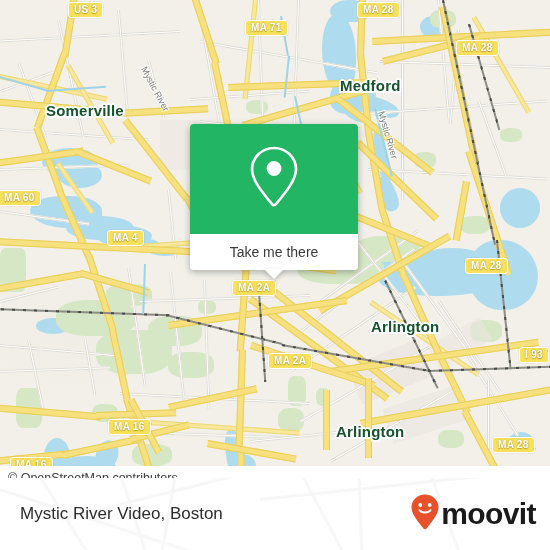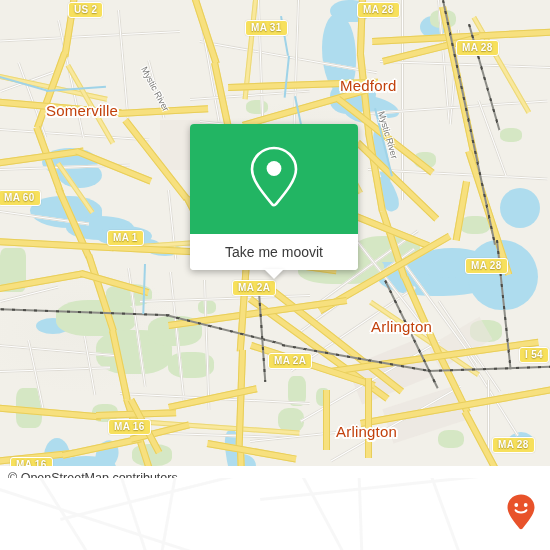--- a/index.html
+++ b/index.html
@@ -35,24 +35,24 @@
   .rd-minor { background: #FFFFFF; border-top: 1px solid #DFDCD4; border-bottom: 1px solid #DFDCD4; height: 3px; }
   .rail     { background: #8C8C86; height: 2px; }
   .rail::after{
     content:""; position:absolute; left:0; top:0; width:100%; height:100%;
     background: repeating-linear-gradient(90deg,#4C4C48 0 3px, transparent 3px 11px);
   }
   .stream { background:#9FD3E8; height:2px; position:absolute; }
 
   
   .place-label {
-    position: absolute; color: #c2410c; white-space: nowrap;
+    position: absolute; color: #14532d; white-space: nowrap;
     text-shadow: -1.5px -1.5px 0 #fff, 1.5px -1.5px 0 #fff, -1.5px 1.5px 0 #fff,
                   1.5px 1.5px 0 #fff, 0 2px 0 #fff, 0 -2px 0 #fff, 2px 0 0 #fff, -2px 0 0 #fff;
-    font-weight: 400; letter-spacing: .2px;
+    font-weight: 700; letter-spacing: .2px;
   }
   .river-label {
     position:absolute; color:#7A7A78; font-size:9px; white-space:nowrap;
     text-shadow:-1px -1px 0 #fff,1px -1px 0 #fff,-1px 1px 0 #fff,1px 1px 0 #fff;
   }
 
   
   .shield {
     position: absolute; background: #F7E05C; border: 1.5px solid #FFFFFF;
     border-radius: 3px; color: #FFFFFF; font-weight: bold; font-size: 10px;
@@ -321,45 +321,45 @@
     <div class="stream" style="left:376px;top:108px;width:70px;transform:rotate(76deg);transform-origin:0 0;"></div>
 
     <div class="river-label" style="left:148px;top:65px;transform:rotate(62deg);transform-origin:0 0;">Mystic River</div>
     <div class="river-label" style="left:386px;top:110px;transform:rotate(74deg);transform-origin:0 0;">Mystic River</div>
 
     <div class="place-label" style="left:46px;top:102px;font-size:15px;">Somerville</div>
     <div class="place-label" style="left:340px;top:77px;font-size:15px;">Medford</div>
     <div class="place-label" style="left:371px;top:318px;font-size:15px;">Arlington</div>
     <div class="place-label" style="left:336px;top:423px;font-size:15px;">Arlington</div>
 
-    <div class="shield" style="left:68px;top:2px;">US 2</div>
-    <div class="shield" style="left:245px;top:20px;">MA 31</div>
+    <div class="shield" style="left:68px;top:2px;">US 3</div>
+    <div class="shield" style="left:245px;top:20px;">MA 71</div>
     <div class="shield" style="left:357px;top:2px;">MA 28</div>
     <div class="shield" style="left:456px;top:40px;">MA 28</div>
     <div class="shield" style="left:-2px;top:190px;">MA 60</div>
-    <div class="shield" style="left:107px;top:230px;">MA 1</div>
+    <div class="shield" style="left:107px;top:230px;">MA 4</div>
     <div class="shield" style="left:465px;top:258px;">MA 28</div>
     <div class="shield" style="left:232px;top:280px;">MA 2A</div>
     <div class="shield" style="left:268px;top:353px;">MA 2A</div>
-    <div class="shield" style="left:519px;top:347px;">I 54</div>
+    <div class="shield" style="left:519px;top:347px;">I 93</div>
     <div class="shield" style="left:108px;top:419px;">MA 16</div>
     <div class="shield" style="left:10px;top:457px;">MA 16</div>
     <div class="shield" style="left:492px;top:437px;">MA 28</div>
 
     <div id="popup">
       <div id="popup-head">
         <span>
           <svg width="52" height="66" viewBox="0 0 52 66" fill="none" aria-hidden="true">
             <path d="M26 4 C13.8 4 4 13.6 4 25.2 C4 36 14 48 24.2 60.3 C25.1 61.4 26.9 61.4 27.8 60.3 C38 48 48 36 48 25.2 C48 13.6 38.2 4 26 4 Z" stroke="#FFFFFF" stroke-width="2.6" fill="none"></path>
             <circle cx="26" cy="24.5" r="7.4" fill="#FFFFFF"></circle>
           </svg>
         </span>
       </div>
       <div id="popup-foot">
-        <span>Take me moovit</span>
+        <span>Take me there</span>
       </div>
       <div id="popup-tail"></div>
     </div>
   </div>
 
   <div id="attrib">
     <span>© OpenStreetMap contributors</span>
   </div>
 
   <div id="footer">
@@ -368,26 +368,28 @@
       <div class="g" style="left:120px;top:-10px;width:160px;height:3px;transform:rotate(72deg);"></div>
       <div class="g" style="left:0px;top:10px;width:240px;height:3px;transform:rotate(18deg);"></div>
       <div class="g" style="left:180px;top:-20px;width:150px;height:3px;transform:rotate(100deg);"></div>
       <div class="g" style="left:300px;top:-10px;width:200px;height:3px;transform:rotate(62deg);"></div>
       <div class="g" style="left:260px;top:20px;width:300px;height:3px;transform:rotate(-6deg);"></div>
       <div class="g" style="left:360px;top:-20px;width:140px;height:3px;transform:rotate(88deg);"></div>
       <div class="g" style="left:430px;top:-10px;width:160px;height:3px;transform:rotate(70deg);"></div>
       <div class="g" style="left:60px;top:40px;width:260px;height:3px;transform:rotate(-14deg);"></div>
     </div>
 
+    <div id="footer-title">Mystic River Video, Boston</div>
 
     <div id="logo">
       <span>
         <svg width="30" height="38" viewBox="0 0 30 38" aria-hidden="true">
           <path d="M15 1.5 C7.3 1.5 1.5 7.2 1.5 14.3 C1.5 21.2 8.3 28.9 13.4 35.4 C14.2 36.5 15.8 36.5 16.6 35.4 C21.7 28.9 28.5 21.2 28.5 14.3 C28.5 7.2 22.7 1.5 15 1.5 Z" fill="#E8522A"></path>
           <circle cx="10.3" cy="12" r="1.9" fill="#FFFFFF"></circle>
           <circle cx="19.7" cy="12" r="1.9" fill="#FFFFFF"></circle>
           <path d="M9.6 17.2 C11.4 20.2 18.6 20.2 20.4 17.2" stroke="#FFFFFF" stroke-width="2" stroke-linecap="round" fill="none"></path>
         </svg>
       </span>
+      <span id="logo-word">moovit</span>
     </div>
   </div>
 
 </div>
 
 </body></html>

